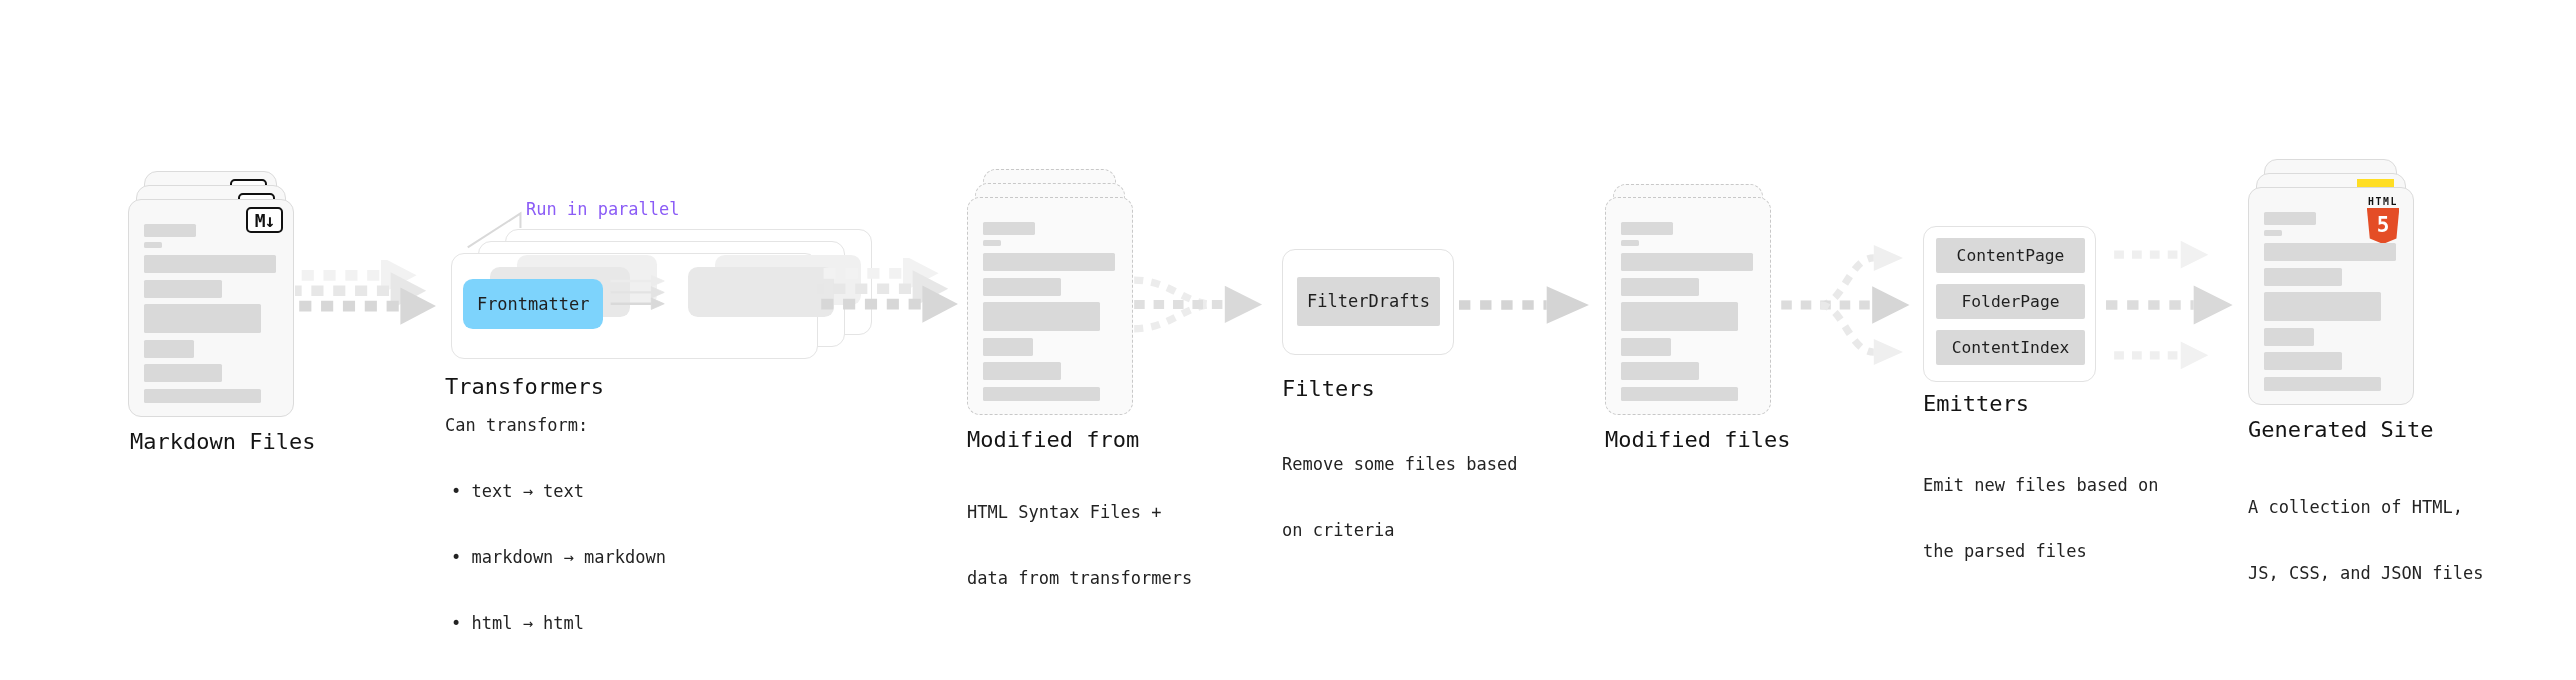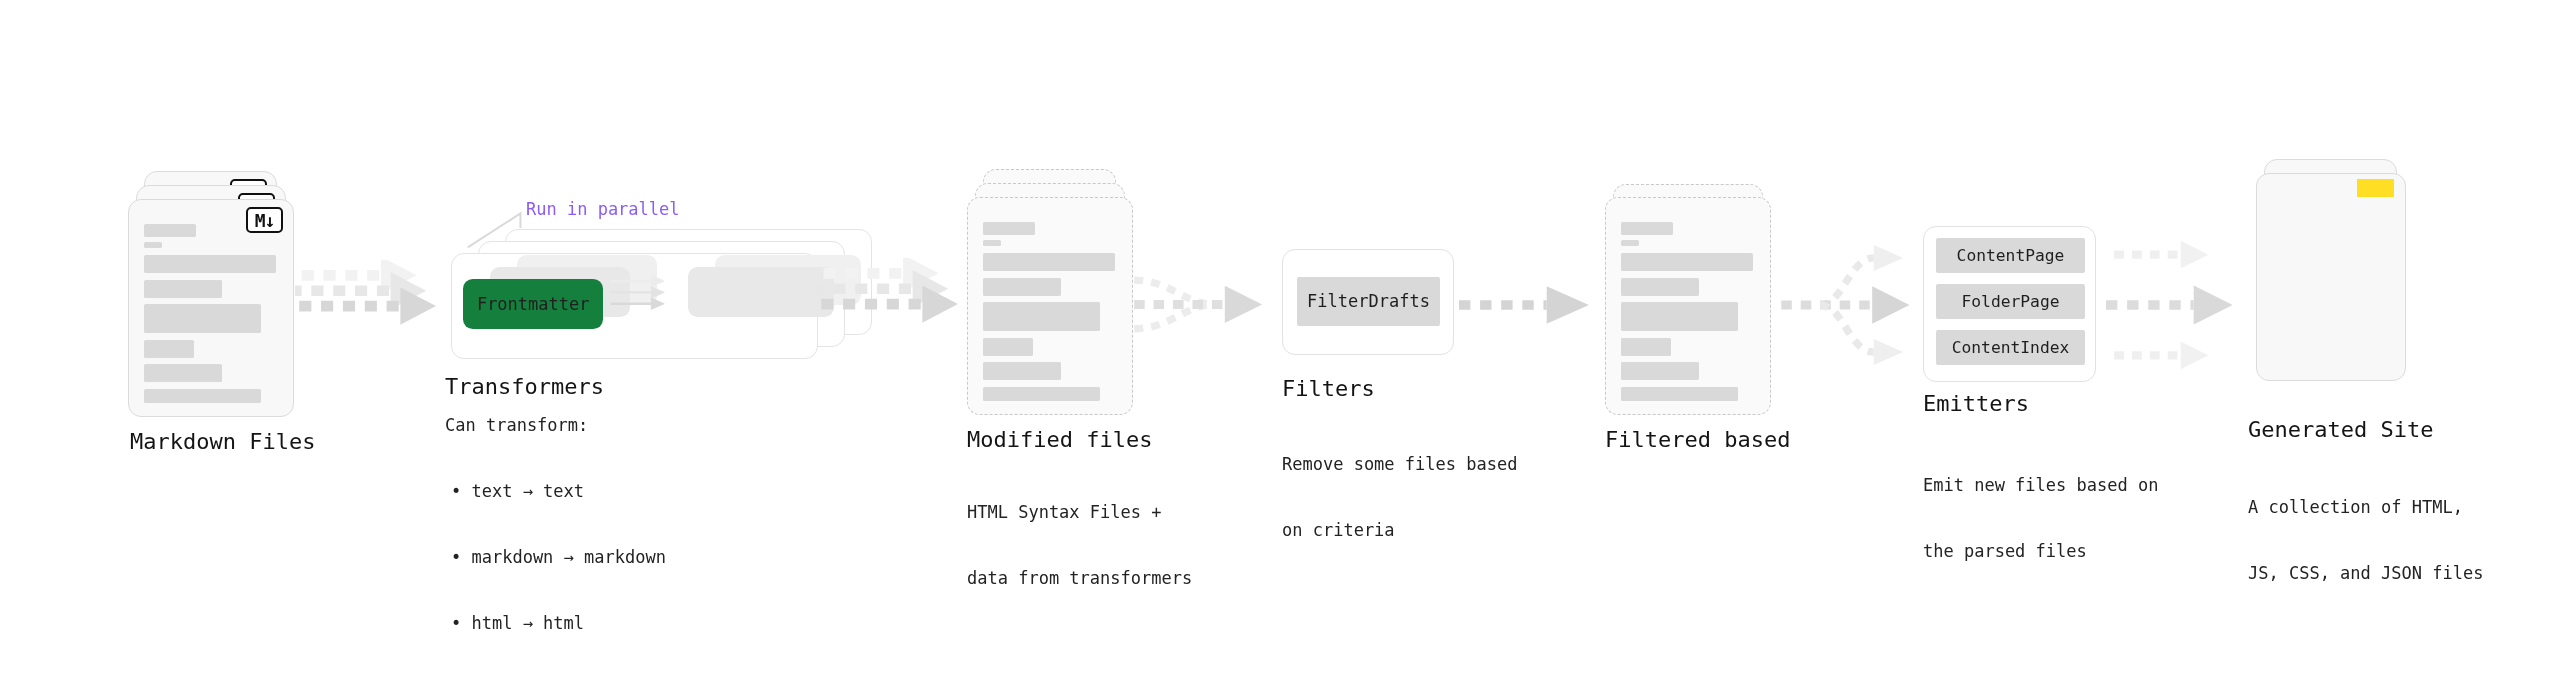--- a/index.html
+++ b/index.html
@@ -56,21 +56,21 @@
   .css-word{font-weight:bold;font-size:9px;color:#111;letter-spacing:0.8px;}
   .css-bar{margin:0.8px auto 0;width:28px;height:3.3px;}
 
   
   .tf-box{
     position:absolute;width:367px;height:106px;
     background:#ffffff;border:1.6px solid #e4e4e4;border-radius:13px;
     box-sizing:border-box;
   }
   .pill{
-    position:absolute;height:50px;border-radius:9.8px;background:#15803d;
+    position:absolute;height:50px;border-radius:9.8px;background:#7dd3fc;
     color:#1f1f1f;font-size:17px;text-align:center;line-height:50px;
   }
   .pill.ghost2{background:#e8e8e8;}
   .pill.ghost3{background:#f0f0f0;}
 
   
   .panel{
     position:absolute;background:#ffffff;border:1.6px solid #e2e2e2;
     border-radius:13px;box-sizing:border-box;
   }
@@ -188,21 +188,21 @@
       <div class="bar b1"></div>
       <div class="bar b2"></div>
       <div class="bar b3"></div>
       <div class="bar b4"></div>
       <div class="bar b5"></div>
       <div class="bar b6"></div>
       <div class="bar b7"></div>
       <div class="bar b8"></div>
     </div>
   </div>
-  <div class="title" style="left:967px;top:427px;">Modified files</div>
+  <div class="title" style="left:967px;top:427px;">Modified from</div>
   <div class="caption" style="left:967px;top:457px;">
     <span>HTML Syntax Files +</span>
     <span>data from transformers</span>
   </div>
 
   <svg class="abs" style="left:1134px;top:264px;" width="142" height="85" viewBox="0 0 175 105">
     <path d="M0,20 C45,20 62,50 100,50" fill="none" stroke="#ececec" stroke-width="9" stroke-dasharray="11 10"></path>
     <path d="M0,80 C45,80 62,50 100,50" fill="none" stroke="#ececec" stroke-width="9" stroke-dasharray="11 10"></path>
     <line x1="0" y1="50" x2="112" y2="50" stroke="#dfdfdf" stroke-width="11" stroke-dasharray="13 11"></line>
     <polygon points="112,27 158,50 112,73" fill="#d9d9d9"></polygon>
@@ -227,21 +227,21 @@
       <div class="bar b1"></div>
       <div class="bar b2"></div>
       <div class="bar b3"></div>
       <div class="bar b4"></div>
       <div class="bar b5"></div>
       <div class="bar b6"></div>
       <div class="bar b7"></div>
       <div class="bar b8"></div>
     </div>
   </div>
-  <div class="title" style="left:1605px;top:427px;">Filtered based</div>
+  <div class="title" style="left:1605px;top:427px;">Modified files</div>
 
   <svg class="abs" style="left:1778px;top:240px;" width="138" height="130" viewBox="0 0 170 160">
     <line x1="4" y1="80" x2="52" y2="80" stroke="#dcdcdc" stroke-width="11" stroke-dasharray="13 11"></line>
     <path d="M52,80 C80,80 88,22 118,22" fill="none" stroke="#e9e9e9" stroke-width="9" stroke-dasharray="11 10"></path>
     <polygon points="118,6 154,22 118,38" fill="#efefef"></polygon>
     <line x1="52" y1="80" x2="116" y2="80" stroke="#dcdcdc" stroke-width="11" stroke-dasharray="13 11"></line>
     <polygon points="116,57 162,80 116,103" fill="#d6d6d6"></polygon>
     <path d="M52,80 C80,80 88,138 118,138" fill="none" stroke="#e9e9e9" stroke-width="9" stroke-dasharray="11 10"></path>
     <polygon points="118,122 154,138 118,154" fill="#efefef"></polygon>
   </svg>
@@ -274,20 +274,36 @@
   <div class="stack" style="left:2248px;top:159px;width:182px;height:245px;">
     <div class="card z1" style="left:16.3px;top:0;width:133px;height:203px;">
       <div class="css-badge">
         <div class="css-word">CSS</div>
         <div class="css-bar" style="background: rgb(41, 101, 241);"></div>
       </div>
     </div>
     <div class="card z2" style="left:8.1px;top:14px;width:150px;height:208px;">
       <div class="js-badge" style="background: rgb(255, 222, 36);"></div>
     </div>
+    <div class="card z3" style="left:0;top:28px;width:166px;height:218px;">
+      <div class="html5-badge">
+        <div class="html5-word">HTML</div>
+        <div class="html5-shield" style="background: rgb(228, 77, 38);">
+          <span>5</span>
+        </div>
+      </div>
+      <div class="bar b1"></div>
+      <div class="bar b2"></div>
+      <div class="bar b3"></div>
+      <div class="bar b4"></div>
+      <div class="bar b5"></div>
+      <div class="bar b6"></div>
+      <div class="bar b7"></div>
+      <div class="bar b8"></div>
+    </div>
   </div>
   <div class="title" style="left:2248px;top:417px;">Generated Site</div>
   <div class="caption" style="left:2248px;top:452px;">
     <span>A collection of HTML,</span>
     <span>JS, CSS, and JSON files</span>
   </div>
 
 </div>
 
 

